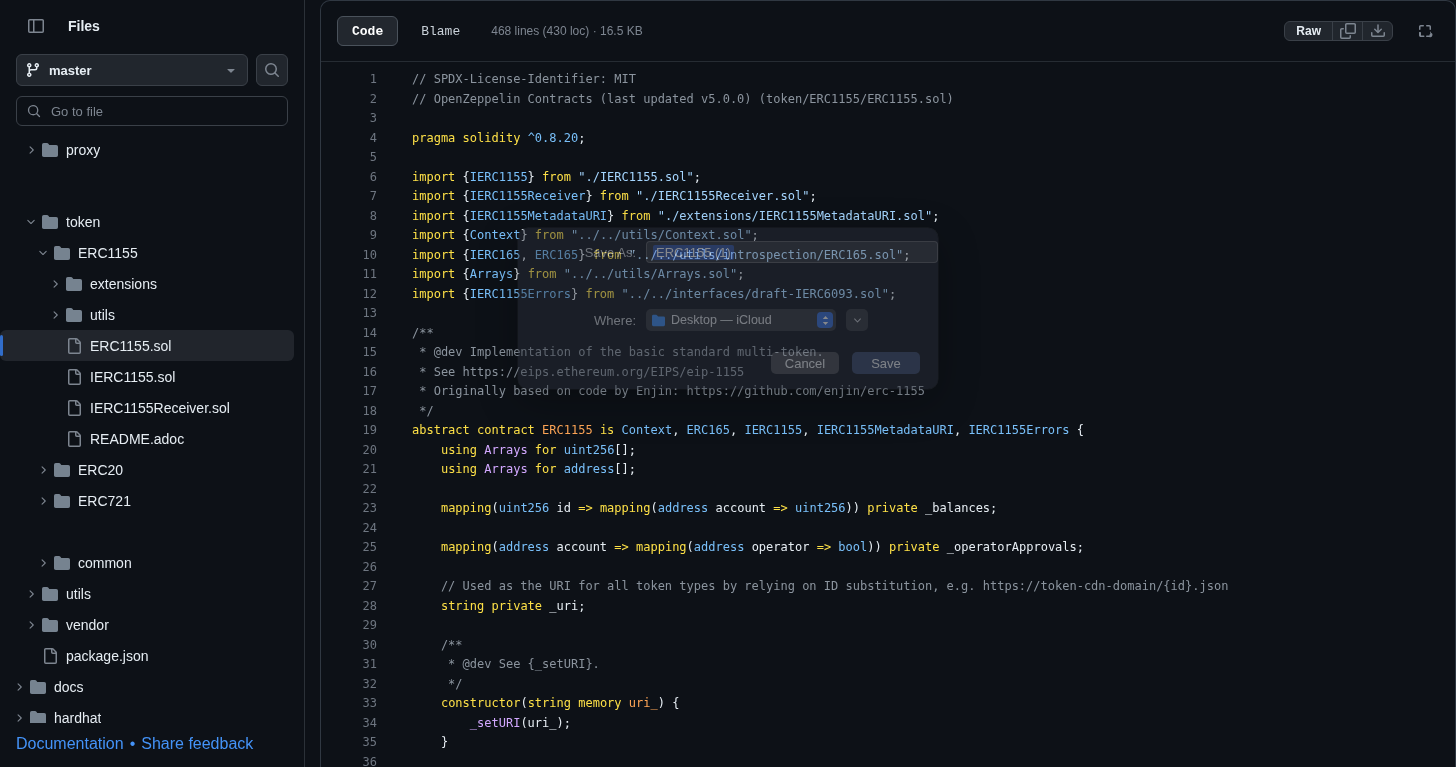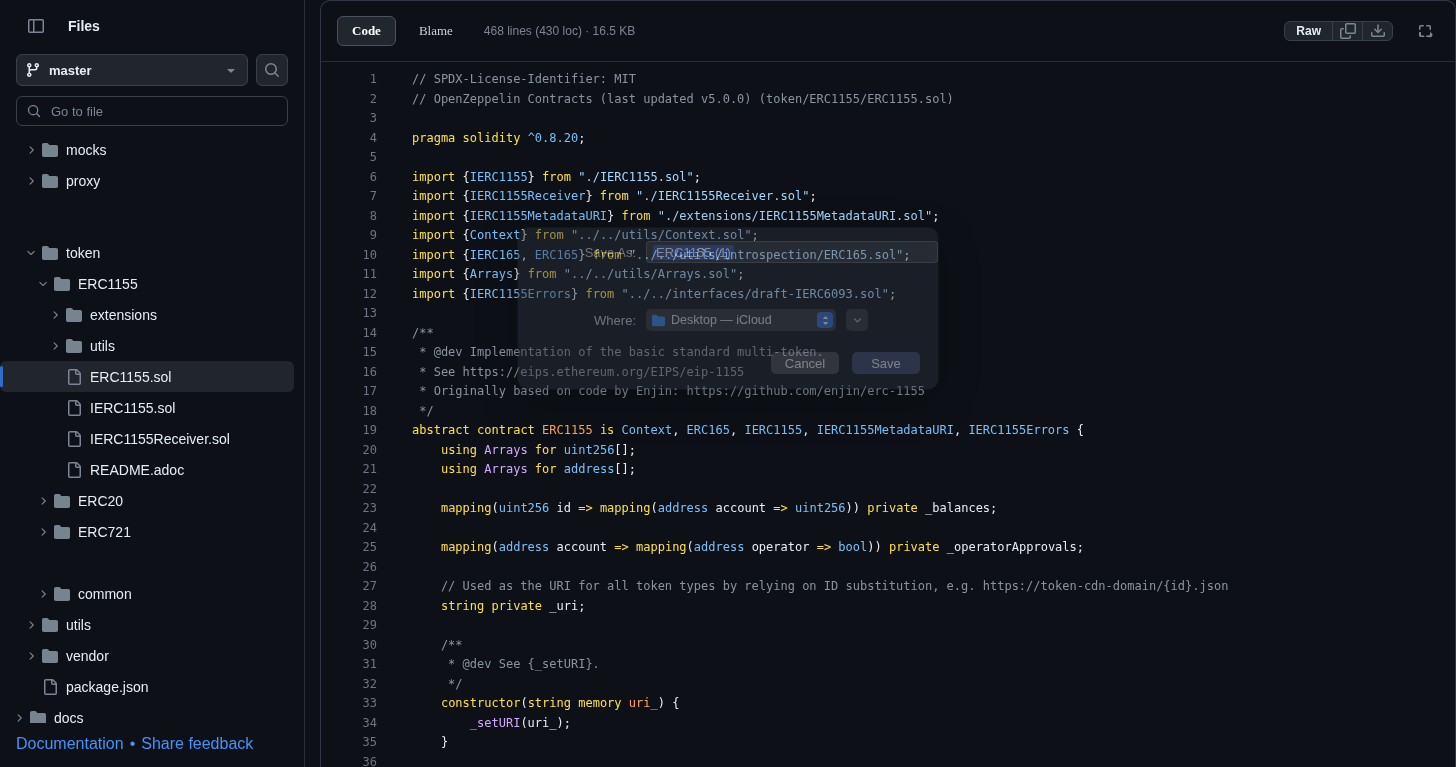--- a/index.html
+++ b/index.html
@@ -73,21 +73,21 @@
     border-radius:10px 10px 0 0; overflow:hidden;
   }
   .panel-toolbar {
     display:flex; align-items:center; height:61px; padding:0 16px;
     border-bottom:1px solid #262c33;
   }
   .seg { display:flex; align-items:center; gap:8px; }
   .tab {
     height:30px; padding:0 14px; display:flex; align-items:center; border-radius:6px;
     font-size:13px; color:#c9d1d9; background:transparent; border:1px solid transparent;
-    cursor:pointer; font-family:Liberation Serif, serif;
+    cursor:pointer; font-family:Liberation Mono, monospace;
   }
   .tab.active { background:#22272e; border-color:#4a525b; color:#ffffff; font-weight:600; }
   .meta { margin-left:16px; font-size:12px; color:#7d8590; }
 
   .toolbar-right { margin-left:auto; display:flex; align-items:center; gap:10px; }
   .btn-group {
     display:flex; height:20px; border:1px solid #3a4048; border-radius:6px;
     overflow:hidden; background:#21262d;
   }
   .seg-btn {
@@ -199,33 +199,20 @@
   <div class="goto">
     <span>
       <svg width="14" height="14" viewBox="0 0 16 16" fill="currentColor">
           <path d="M10.68 11.74a6 6 0 0 1-7.922-8.982 6 6 0 0 1 8.982 7.922l3.04 3.04a.749.749 0 0 1-.326 1.275.749.749 0 0 1-.734-.215ZM11.5 7a4.499 4.499 0 1 0-8.997 0A4.499 4.499 0 0 0 11.5 7Z"></path>
         </svg>
     </span>
     <input placeholder="Go to file" style="">
   </div>
 
   <div class="tree">
-      <div class="tree-row" style="padding-left: 22px;">
-        <span class="chev">
-          <svg width="12" height="12" viewBox="0 0 16 16" fill="currentColor">
-            <path d="M6.22 3.22a.75.75 0 0 1 1.06 0l4.25 4.25a.75.75 0 0 1 0 1.06l-4.25 4.25a.75.75 0 0 1-1.06-1.06L9.94 8 6.22 4.28a.75.75 0 0 1 0-1.06Z"></path>
-          </svg>
-        </span>
-        <span class="ticon">
-          <svg width="16" height="16" viewBox="0 0 16 16" fill="currentColor">
-            <path d="M1.75 1A1.75 1.75 0 0 0 0 2.75v10.5C0 14.216.784 15 1.75 15h12.5A1.75 1.75 0 0 0 16 13.25v-8.5A1.75 1.75 0 0 0 14.25 3H7.5a.25.25 0 0 1-.2-.1l-.9-1.2C6.07 1.26 5.55 1 5 1H1.75Z"></path>
-          </svg>
-        </span>
-        <span class="tlabel">mocks</span>
-      </div>
       <div class="tree-row" style="padding-left: 22px;">
         <span class="chev">
           <svg width="12" height="12" viewBox="0 0 16 16" fill="currentColor">
             <path d="M6.22 3.22a.75.75 0 0 1 1.06 0l4.25 4.25a.75.75 0 0 1 0 1.06l-4.25 4.25a.75.75 0 0 1-1.06-1.06L9.94 8 6.22 4.28a.75.75 0 0 1 0-1.06Z"></path>
           </svg>
         </span>
         <span class="ticon">
           <svg width="16" height="16" viewBox="0 0 16 16" fill="currentColor">
             <path d="M1.75 1A1.75 1.75 0 0 0 0 2.75v10.5C0 14.216.784 15 1.75 15h12.5A1.75 1.75 0 0 0 16 13.25v-8.5A1.75 1.75 0 0 0 14.25 3H7.5a.25.25 0 0 1-.2-.1l-.9-1.2C6.07 1.26 5.55 1 5 1H1.75Z"></path>
           </svg>

